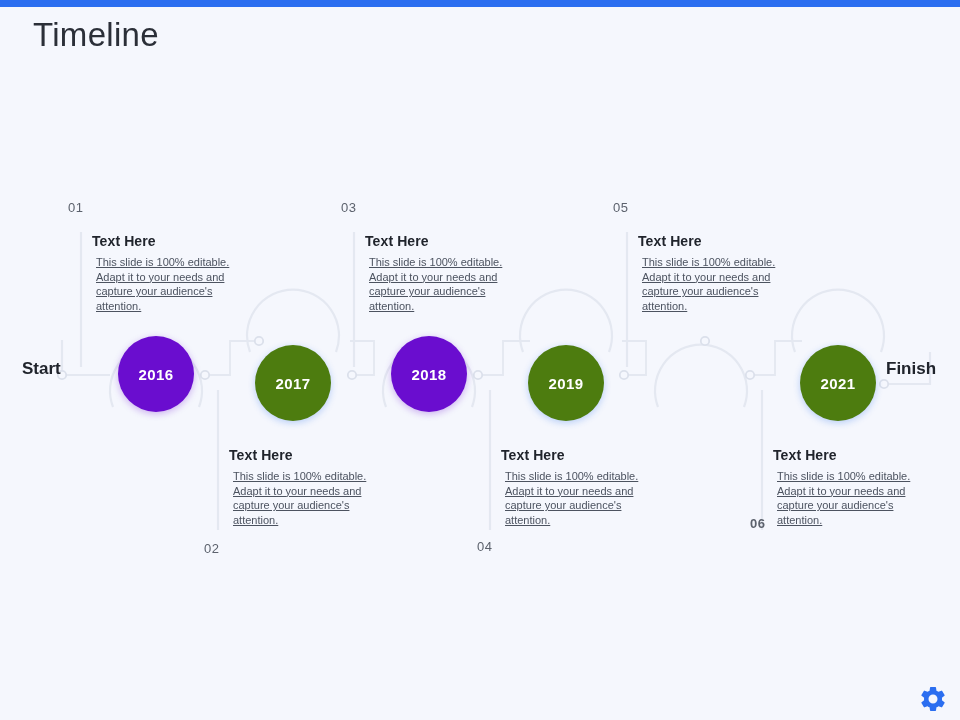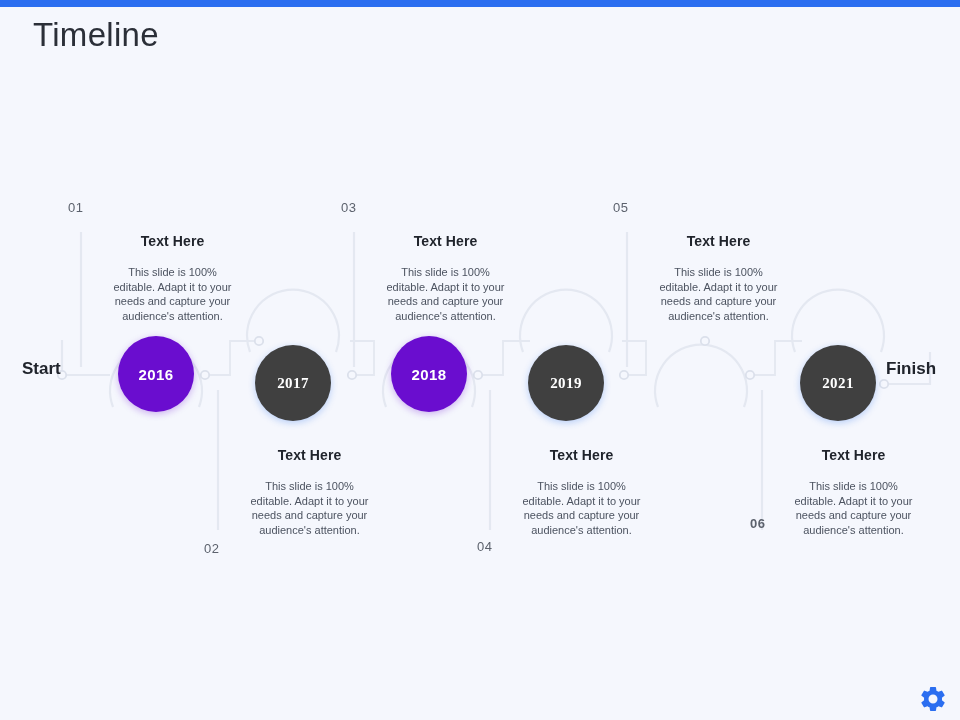--- a/index.html
+++ b/index.html
@@ -61,41 +61,41 @@
     border-radius: 50%;
     display: flex;
     align-items: center;
     justify-content: center;
     color: #ffffff;
     font-size: 15px;
     font-weight: bold;
     letter-spacing: 0.4px;
   }
   .year-node.purple { background: #6a0dcf; box-shadow: 0 2px 7px rgba(106,13,207,0.30); }
-  .year-node.blue   { background: #404040; box-shadow: 0 2px 7px rgba(43,114,234,0.30); font-family: Liberation Serif, serif; }
+  .year-node.blue   { background: #4d7c0f; box-shadow: 0 2px 7px rgba(43,114,234,0.30); }
 
   
   .text-block {
     position: absolute;
     width: 175px;
     padding-left: 14px;
-    text-align: center;
   }
   .block-title {
     font-size: 14px;
     font-weight: bold;
     color: #20242c;
     margin: 0 0 6px 0;
     letter-spacing: 0.1px;
   }
   .block-body {
     font-size: 11px;
     line-height: 14.5px;
     color: #4c5360;
-    margin: 16px;
+    margin: 4px;
+    text-decoration: underline;
   }
 
   
   .step-index {
     position: absolute;
     font-size: 13px;
     color: #5c626d;
     letter-spacing: 0.6px;
     text-align: center;
   }

